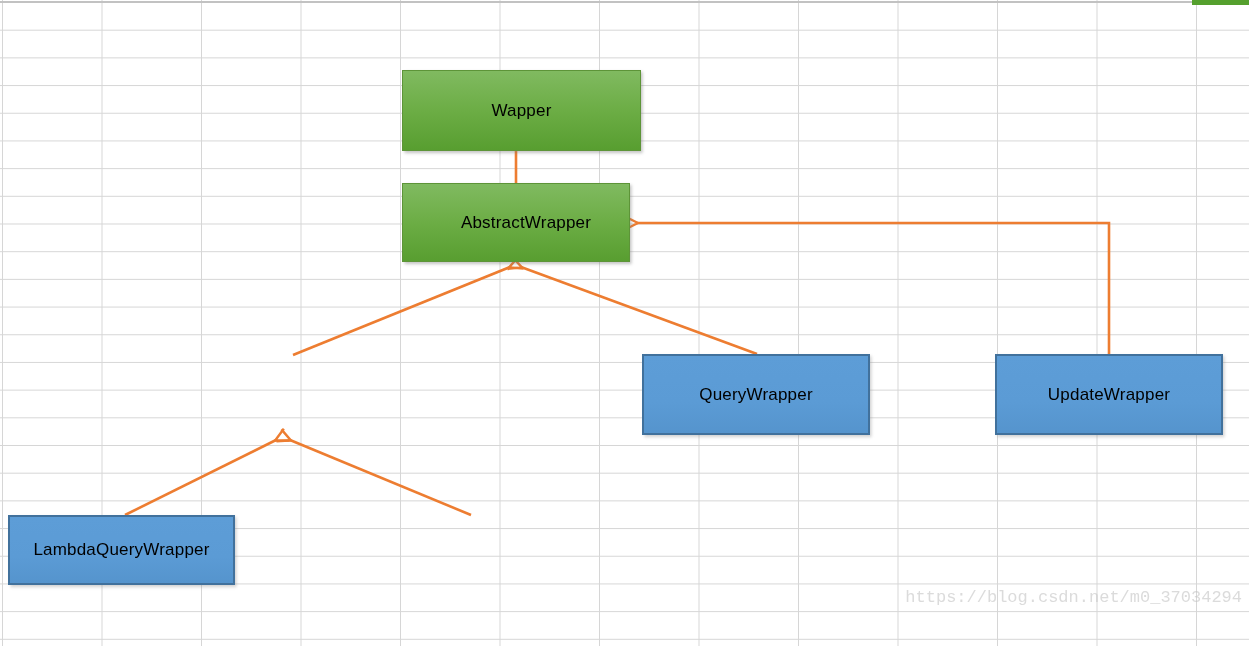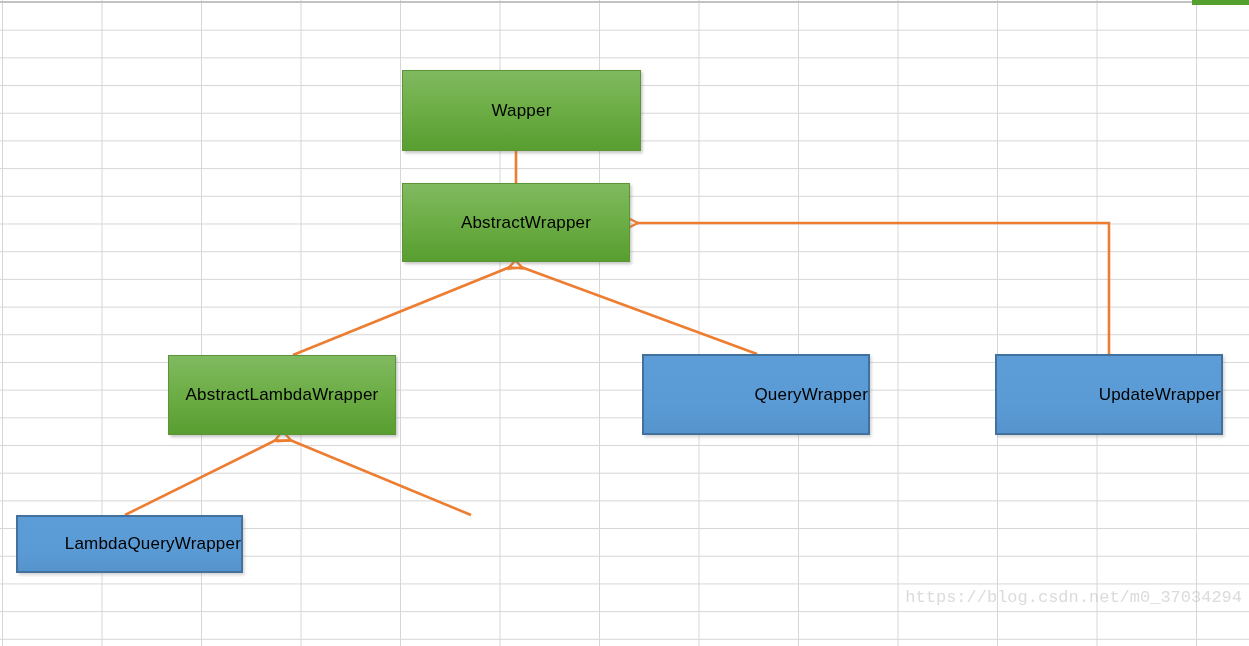--- a/index.html
+++ b/index.html
@@ -40,28 +40,27 @@
   }
   .node.green {
     background: linear-gradient(180deg, #80ba60 0%, #6cad45 50%, #589e30 100%);
     border: 1px solid #5d9438;
     box-shadow: 1.5px 2px 3px rgba(120,120,120,0.45);
   }
   .node.blue {
     background: linear-gradient(180deg, #5d9dd7 0%, #5b9bd5 60%, #5594cd 100%);
     border: 2px solid #41719c;
     box-shadow: 1.5px 2px 3px rgba(140,140,140,0.4);
-    justify-content: flex-end;
   }
   #node-wapper                { left: 402px; top: 27px;  width: 239px; height: 81px; margin-top: 43px; }
   #node-abstract-wrapper      { left: 402px; top: 183px; width: 228px; height: 79px; padding-left: 20px; }
   #node-abstract-lambda-wrapper { left: 168px; top: 355px; width: 228px; height: 80px; }
   #node-query-wrapper         { left: 642px; top: 354px; width: 228px; height: 81px; }
   #node-update-wrapper        { left: 995px; top: 354px; width: 228px; height: 81px; }
-  #node-lambda-query-wrapper  { left: 16px;  top: 515px; width: 227px; height: 58px; }
+  #node-lambda-query-wrapper  { left: 8px;  top: 515px; width: 227px; height: 70px; }
   #node-lambda-update-wrapper { left: 358px; top: 515px; width: 228px; height: 82px; }
   .watermark {
     position: absolute;
     right: 7px;
     top: 588px;
     font-family: "Liberation Mono", monospace;
     font-size: 17px;
     color: rgba(195, 195, 195, 0.6);
     white-space: nowrap;
     margin-left: 8px;
@@ -90,23 +89,20 @@
   </svg>
 
   <div class="node green" id="node-wapper">
     <span>Wapper</span>
   </div>
 
   <div class="node green" id="node-abstract-wrapper">
     <span>AbstractWrapper</span>
   </div>
 
-  <div class="node green" id="node-abstract-lambda-wrapper">
-    <span>AbstractLambdaWrapper</span>
-  </div>
 
   <div class="node blue" id="node-query-wrapper">
     <span>QueryWrapper</span>
   </div>
 
   <div class="node blue" id="node-update-wrapper">
     <span>UpdateWrapper</span>
   </div>
 
   <div class="node blue" id="node-lambda-query-wrapper">

